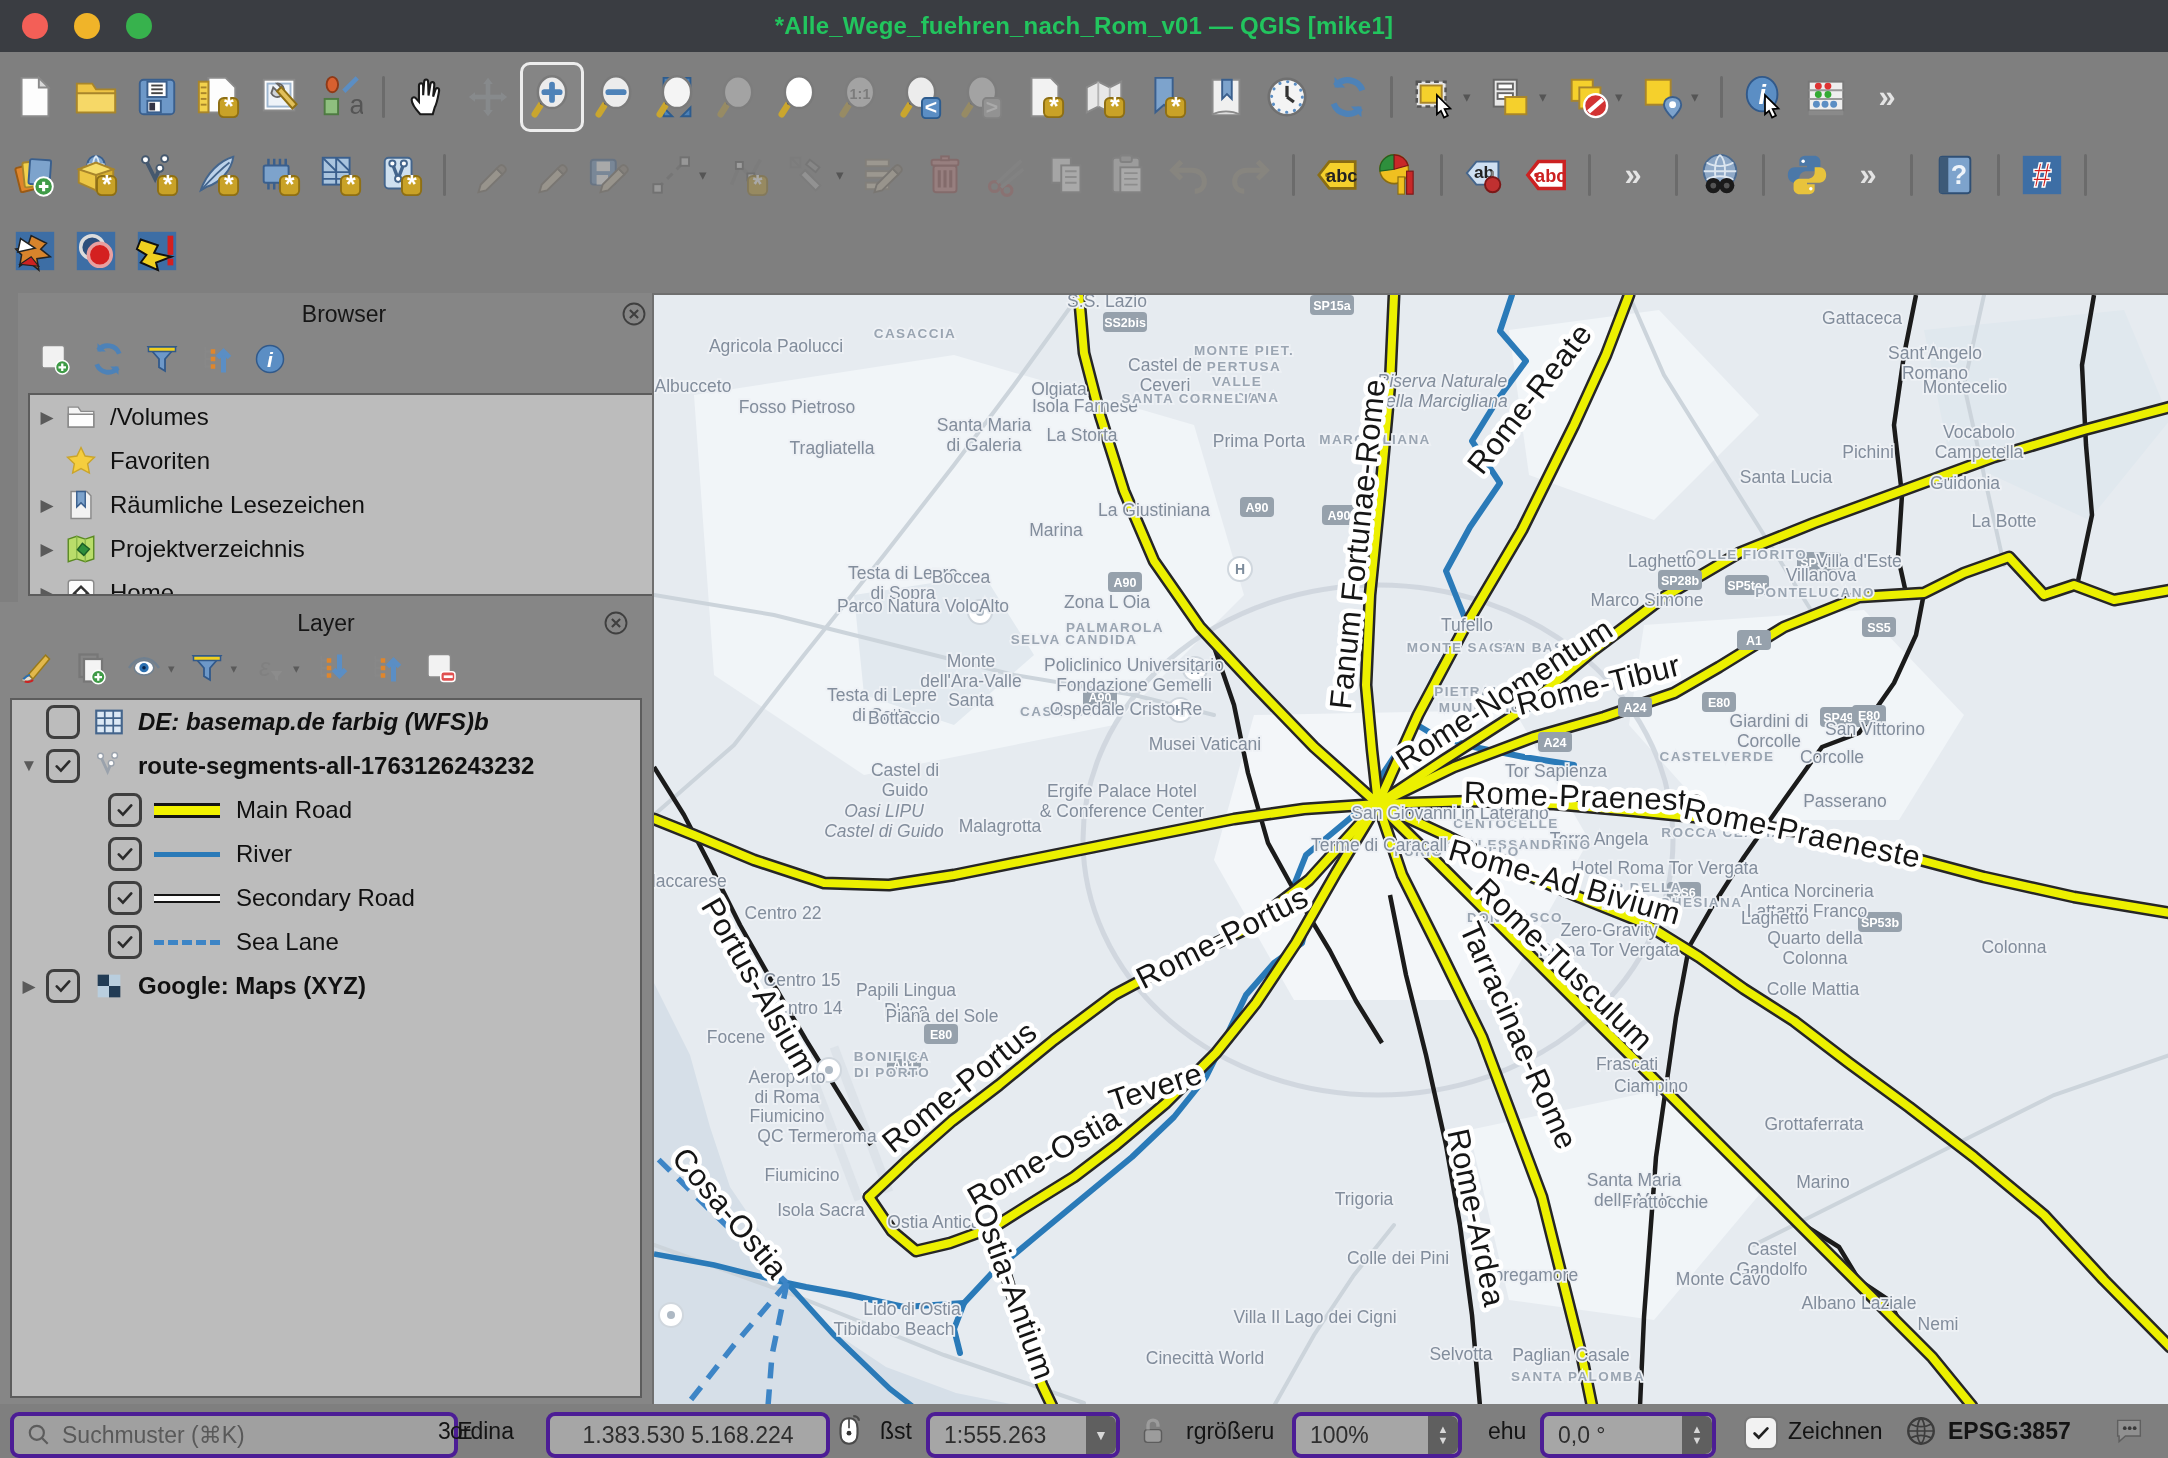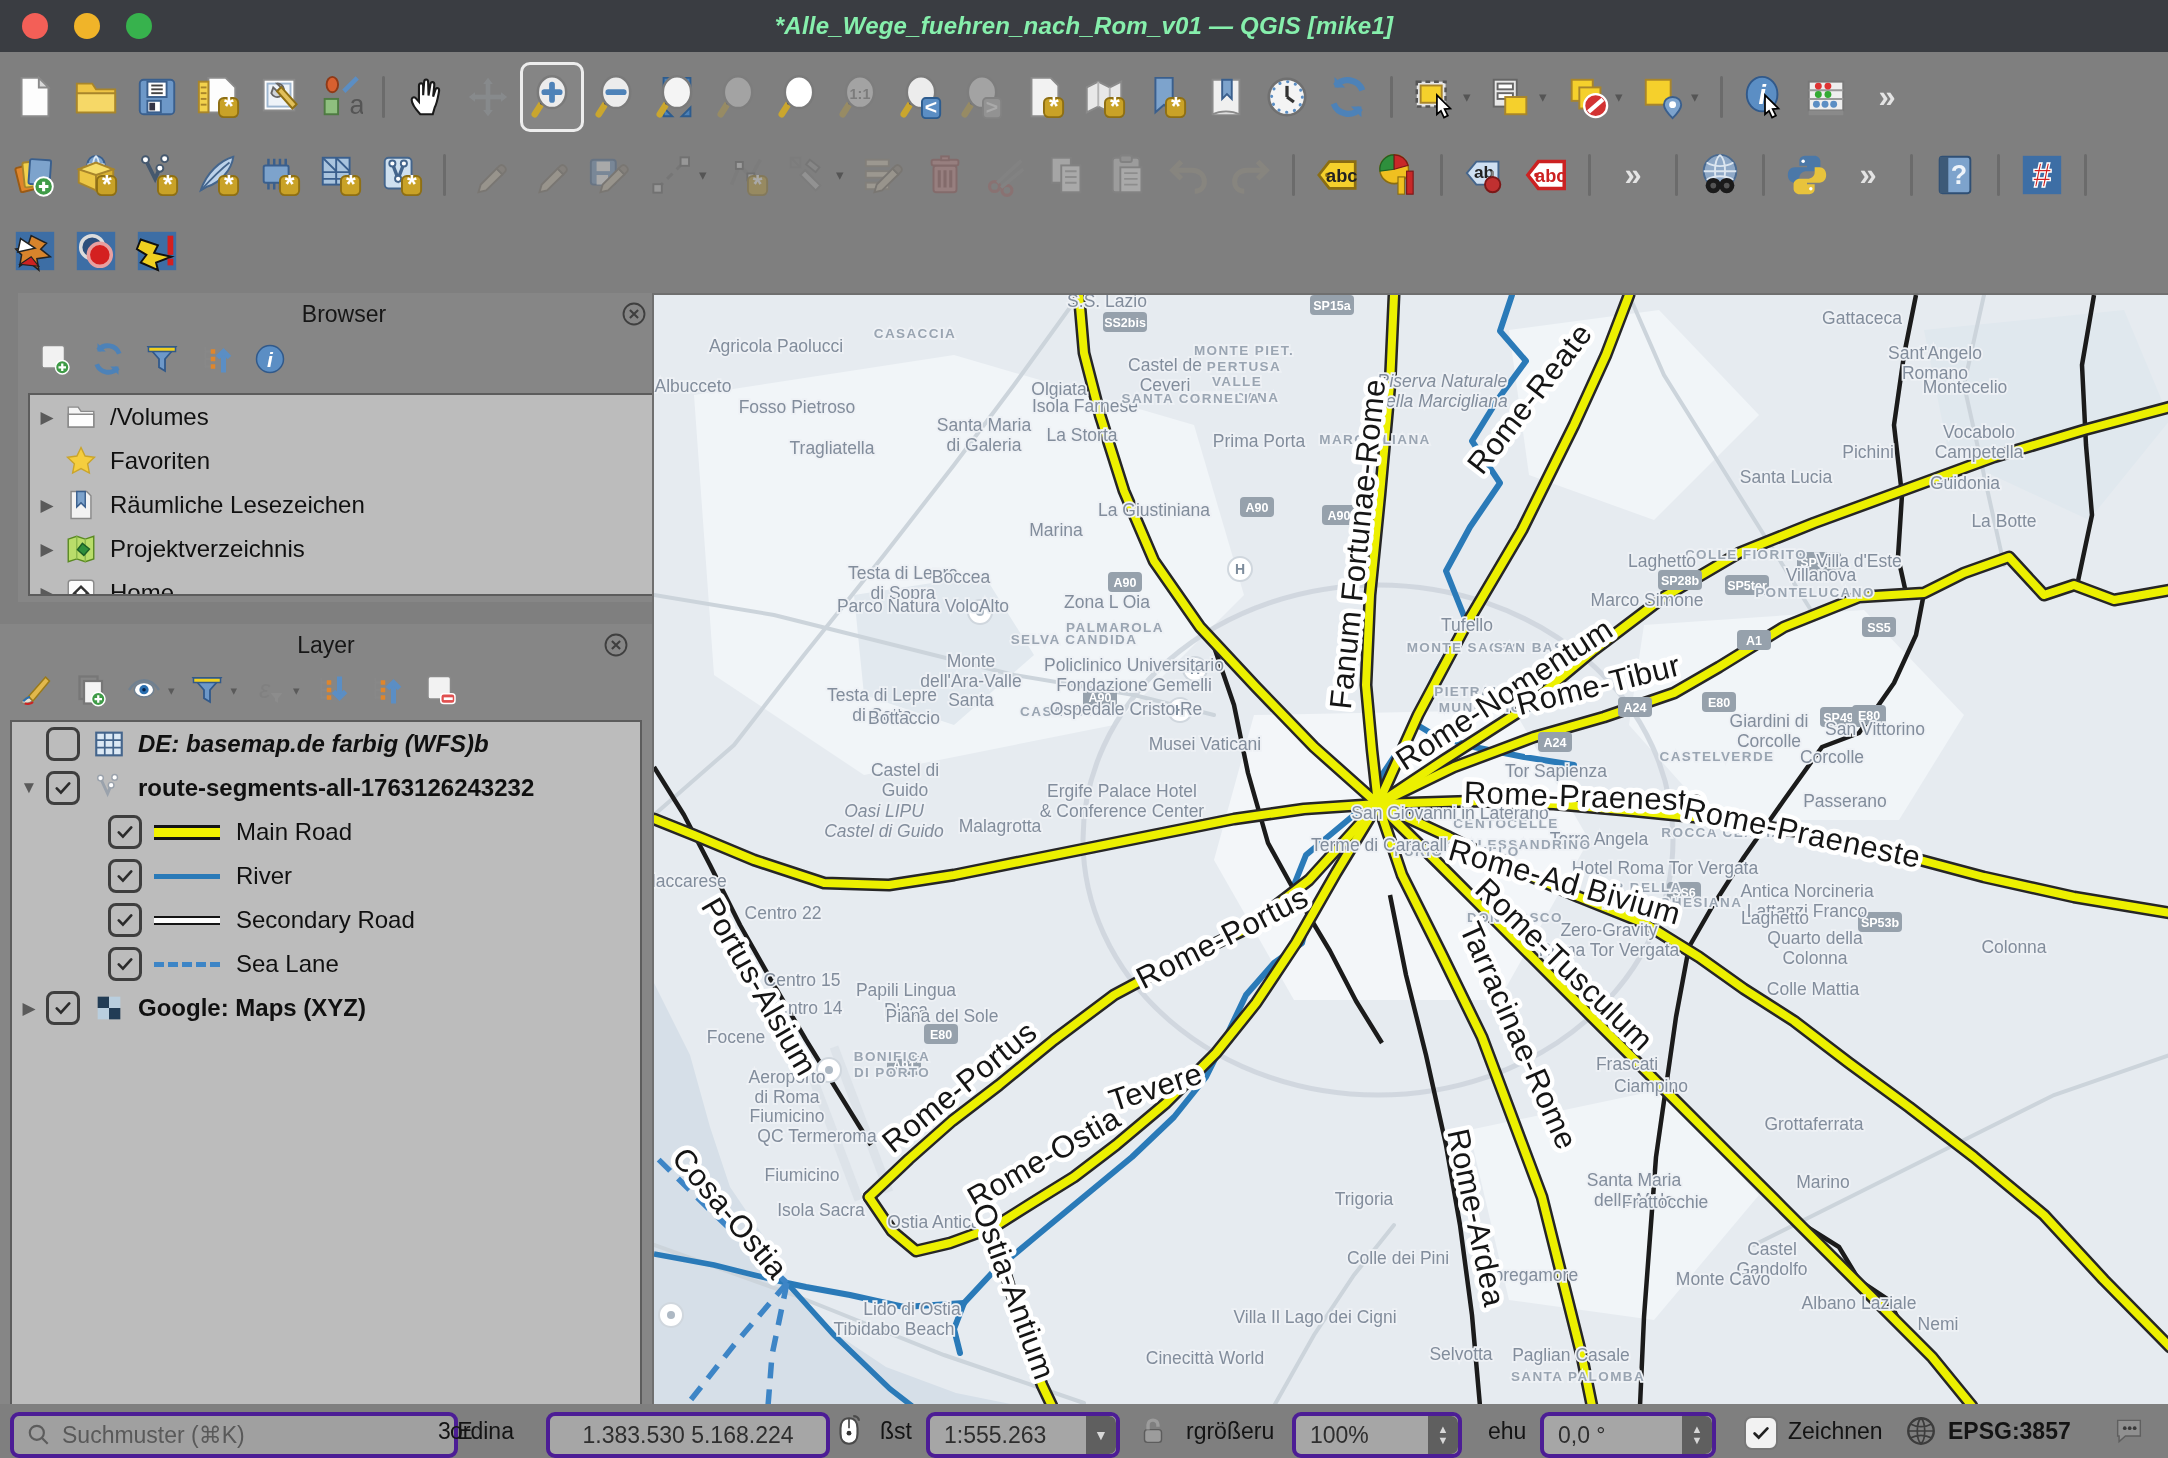--- a/index.html
+++ b/index.html
@@ -4,37 +4,37 @@
 <style>
   html,body{margin:0;padding:0;}
   body{width:2168px;height:1458px;position:relative;overflow:hidden;
        font-family:"Liberation Sans",sans-serif;background:#7f7f7f;
        -webkit-font-smoothing:antialiased;}
   
   .titlebar{position:absolute;left:0;top:0;width:100%;height:52px;background:#3a3d42;
             display:flex;align-items:center;justify-content:center;}
   .lights{position:absolute;left:22px;top:0;height:52px;display:flex;align-items:center;gap:26px;}
   .light{width:26px;height:26px;border-radius:50%;}
-  .title-text{color:#86efac;font-size:24px;font-weight:bold;letter-spacing:.2px;font-style:italic;}
+  .title-text{color:#22c55e;font-size:24px;font-weight:bold;letter-spacing:.2px;}
   
   .tbwrap{position:absolute;left:0;top:52px;width:100%;height:241px;background:#7f7f7f;}
   .tbrow{position:absolute;left:6px;display:flex;align-items:center;gap:3px;}
   .tbrow.r1{top:8px;height:74px;}
   .tbrow.r2{top:86px;height:74px;}
   .tbrow.r3{top:162px;height:74px;}
   .tbtn{width:58px;height:64px;display:flex;align-items:center;justify-content:center;position:relative;border-radius:10px;}
   .tbtn svg{width:46px;height:46px;}
   .tbtn.sel{border:3px solid #ededed;background:rgba(255,255,255,.05);}
   .tbtn.dim{opacity:.33;}
   .dd{width:16px;height:64px;display:flex;align-items:center;color:#555;font-size:15px;margin-left:-4px;}
   .tsep{width:3px;height:42px;background:#6b6b6b;border-radius:2px;margin:0 10px;}
   
   .dock{position:absolute;left:0;width:652px;background:#868686;}
   .dock-browser{top:293px;height:309px;margin-left:18px;}
-  .dock-layer{top:624px;height:802px;}
+  .dock-layer{top:602px;height:802px;}
   .dock-title{position:relative;height:42px;display:flex;align-items:center;justify-content:center;}
   .dock-title span{font-size:23px;color:#161616;}
   .dock-close{position:absolute;right:22px;top:7px;width:28px;height:28px;}
   .dock-tools{height:48px;display:flex;align-items:center;padding-left:14px;gap:10px;}
   .dtool{width:44px;height:44px;display:flex;align-items:center;justify-content:center;}
   .dtool svg{width:36px;height:36px;}
   .dtool.dim{opacity:.35;}
   .ddm{color:#5a5a5a;font-size:13px;margin-left:-8px;}
   .treebox{position:absolute;left:10px;right:10px;bottom:6px;background:#bcbcbc;
            border:2px solid #5c5c5c;overflow:hidden;}

